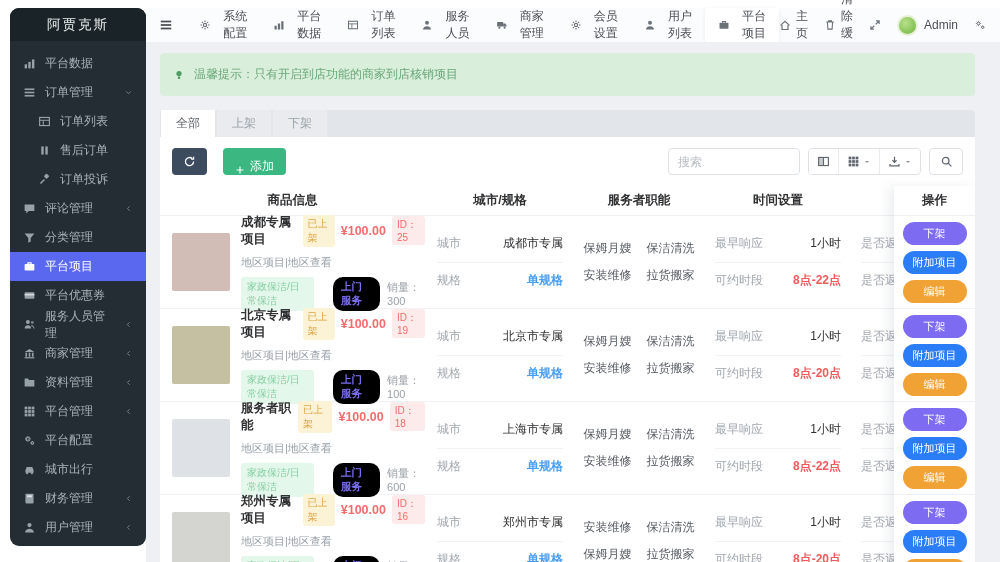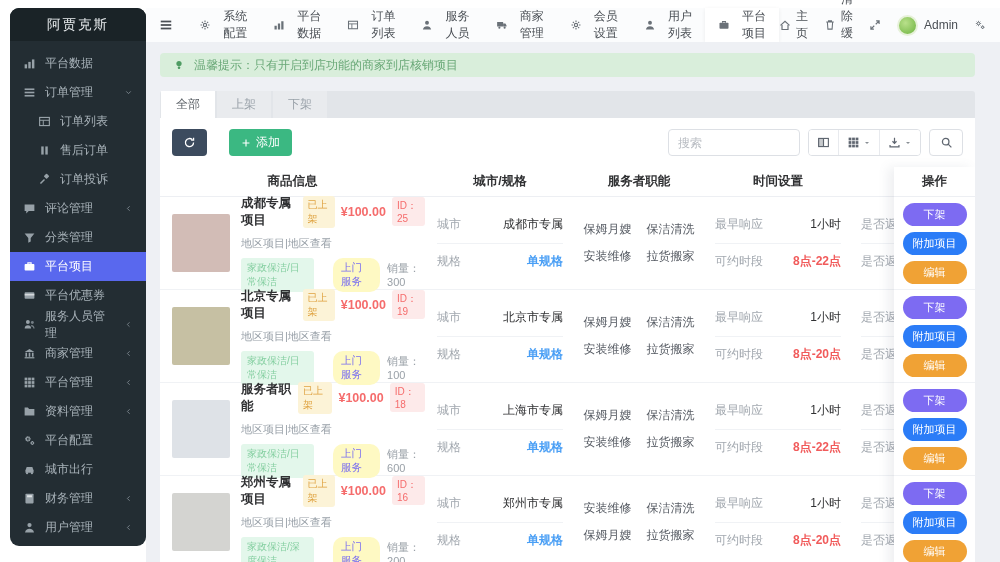--- a/index.html
+++ b/index.html
@@ -33,39 +33,39 @@
   .nav-right { margin-left:auto; display:flex; align-items:center; gap:16px; padding-right:14px; }
   .nav-link { display:flex; align-items:center; gap:5px; color:#4a4f55; cursor:pointer; }
   .nav-link .icon { width:12px; height:12px; color:#6a7178; }
   .avatar { width:21px; height:21px; border-radius:50%;
     background:radial-gradient(circle at 38% 35%, #b9e08b, #6db33f); border:2px solid #e7f1da; }
   .admin-wrap { display:flex; align-items:center; gap:6px; cursor:pointer; color:#4a4f55; }
 
   
   .content { position:absolute; left:146px; top:42px; right:0; bottom:0; background:#eef0f4;
     padding:11px 25px 0 14px; }
-  .alert { height:24px; background:#d9eedb; border-radius:4px; display:flex; align-items:center;
+  .alert { height:43px; background:#d9eedb; border-radius:4px; display:flex; align-items:center;
     gap:9px; padding:0 13px; color:#69a877; font-size:12px; }
   .alert .icon { width:12px; height:14px; color:#4f9c63; }
 
   .tabsbar { margin-top:14px; height:27px; background:#e2e5e9; border-radius:3px 3px 0 0;
     display:flex; gap:2px; padding-left:1px; }
   .tab { height:27px; display:flex; align-items:center; padding:0 15px; font-size:12px;
     color:#99a1a9; background:#e9ebee; cursor:pointer; }
   .tab.active { background:#fff; color:#5a6066; }
 
   .card { background:#fff; height:453px; position:relative; padding-top:11px; overflow:hidden;
     border-radius:0 0 3px 3px; }
   .toolbar { display:flex; align-items:center; padding:0 12px 11px; }
   .btn { border:none; cursor:pointer; font-family:inherit; }
   .btn-refresh { width:35px; height:27px; background:#3c4b5e; border-radius:4px; color:#fff;
     display:flex; align-items:center; justify-content:center; }
   .btn-refresh .icon { width:13px; height:13px; }
-  .btn-add { height:27px; margin-left:22px; background:#3bb882; color:#fff; border-radius:4px;
-    padding:0 12px; display:flex; align-items:center; gap:5px; font-size:12px; }
+  .btn-add { height:27px; margin-left:16px; background:#3bb882; color:#fff; border-radius:4px;
+    padding:0 12px; display:flex; align-items:flex-end; gap:5px; font-size:12px; }
   .btn-add .icon { width:10px; height:10px; }
   .toolbar-right { margin-left:auto; display:flex; align-items:center; gap:8px;border-radius:11px; }
   .search-input { width:132px; height:27px; border:1px solid #dde0e5; border-radius:4px;
     padding:0 9px; font-size:12px; color:#333; outline:none; font-family:inherit; }
   .search-input::placeholder { color:#b8bcc2; }
   .btn-group { display:flex; border:1px solid #dde0e5; border-radius:4px; overflow:hidden; }
   .tool-btn { height:25px; padding:0 8px; display:flex; align-items:center; gap:3px;
     color:#5f6670; background:#fff; border-left:1px solid #e8eaee; }
   .tool-btn:first-child { border-left:none; }
   .tool-btn .icon { width:13px; height:13px; }
@@ -86,21 +86,21 @@
   .thumb { width:58px; height:58px; border-radius:2px; flex:none; }
   .pinfo { display:flex; flex-direction:column; gap:7px; }
   .title-line { display:flex; align-items:center; gap:6px; }
   .ptitle { font-size:12.5px; font-weight:bold; color:#303133; }
   .badge-status { background:#fcf3d7; color:#dfa342; font-size:10px; padding:2px 5px; border-radius:3px; }
   .price { color:#f56c6c; font-weight:bold; font-size:12.5px; }
   .badge-id { background:#fdeaea; color:#f56c6c; font-size:10px; padding:2px 5px; border-radius:3px; }
   .psub { font-size:11px; color:#98a0a8; }
   .tags-line { display:flex; align-items:center; gap:7px; }
   .tag-green { background:#e3f7eb; color:#85cfa1; font-size:10px; padding:3px 6px; border-radius:3px; }
-  .tag-purple { background:#fef9c3; color:#7a6ff0; font-size:10.5px; font-weight:normal;
+  .tag-purple { background:#000000; color:#7a6ff0; font-size:10.5px; font-weight:bold;
     padding:3px 8px; border-radius:10px; cursor:pointer;margin-left:12px; }
   .sales { font-size:11px; color:#9aa1a8; }
   .kv-col { display:flex; flex-direction:column; padding:10px 12px; }
   .kv { flex:1; display:flex; align-items:center; justify-content:space-between; }
   .kv + .kv { border-top:1px solid #f0f2f5; }
   .k { color:#a2a8af; font-size:12px; }
   .v { color:#303133; font-size:12px; }
   .v.link { color:#4a9ff5; font-weight:bold; cursor:pointer; }
   .v.red { color:#f15b5b; font-weight:bold; }
   .skills { display:grid; grid-template-columns:auto auto; gap:10px 15px; align-content:center;
@@ -347,32 +347,32 @@
         <svg class="icon">
           <use href="#i-bank"></use>
         </svg>
         <span>商家管理</span>
         <svg class="chev">
           <use href="#i-chev-left"></use>
         </svg>
       </div>
     <div class="s-item">
         <svg class="icon">
-          <use href="#i-grid"></use>
-        </svg>
-        <span>平台管理</span>
+          <use href="#i-folder"></use>
+        </svg>
+        <span>资料管理</span>
         <svg class="chev">
           <use href="#i-chev-left"></use>
         </svg>
       </div>
     <div class="s-item">
         <svg class="icon">
-          <use href="#i-folder"></use>
-        </svg>
-        <span>资料管理</span>
+          <use href="#i-grid"></use>
+        </svg>
+        <span>平台管理</span>
         <svg class="chev">
           <use href="#i-chev-left"></use>
         </svg>
       </div>
     <div class="s-item">
         <svg class="icon">
           <use href="#i-gears"></use>
         </svg>
         <span>平台配置</span>
       </div>

